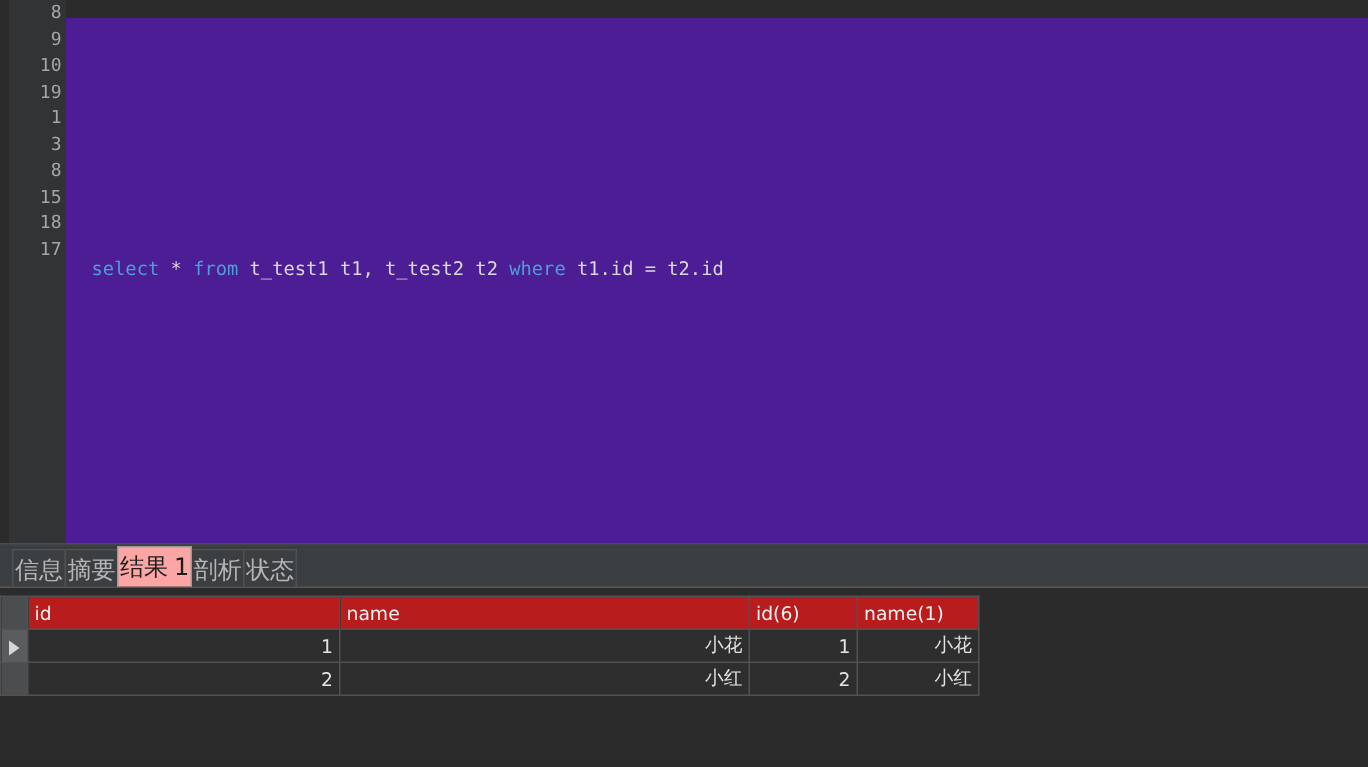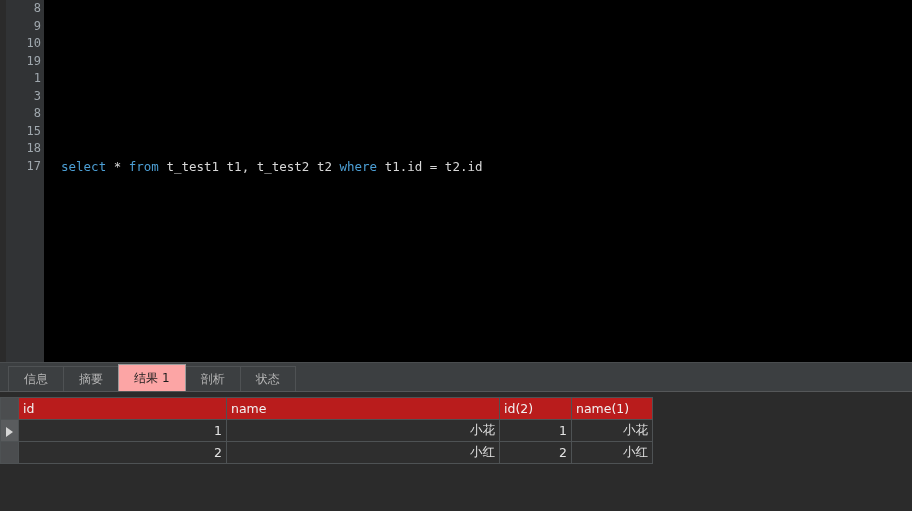--- a/index.html
+++ b/index.html
@@ -48,24 +48,24 @@
     text-align: right;
     padding-right: 3px;
     box-sizing: border-box;
     color: #a0a8ae;
     font-family: "DejaVu Sans Mono", "Liberation Mono", monospace;
     font-size: 12px;
   }
   .code-area {
     position: absolute;
     left: 44px;
-    top: 0;
+    top: 12px;
     right: 0;
     height: 362px;
-    background: #000000;
+    background: #4c1d95;
   }
   .code-line {
     height: 17.5px;
     line-height: 17.5px;
     padding-left: 17px;
     white-space: pre;
     font-family: "DejaVu Sans Mono", "Liberation Mono", monospace;
     font-size: 12.5px;
     color: #a9b7c6;
   }
@@ -104,23 +104,23 @@
     height: 27px;
     background: #3c3f41;
     display: flex;
     align-items: flex-end;
     box-sizing: border-box;
     border-bottom: 1px solid #555759;
   }
   .tab {
     height: 25px;
     line-height: 25px;
-    padding: 0 15px;
-    box-sizing: border-box;
-    font-size: 12px;
+    padding: 0 1px;
+    box-sizing: border-box;
+    font-size: 16px;
     color: #b6b6b6;
     background: #3c3f41;
     border-left: 1px solid #4f5254;
     border-right: 1px solid #4f5254;
     border-top: 1px solid #4f5254;
     margin-right: -1px;
     cursor: default;
     white-space: nowrap;
   }
   .tab.first { margin-left: 8px; }
@@ -241,21 +241,21 @@
       <div class="tab"><span>剖析</span></div>
       <div class="tab"><span>状态</span></div>
     </div>
   <div class="grid">
     <table class="grid-table">
       <thead>
         <tr>
             <th class="head-gutter"></th>
             <th class="c-id">id</th>
             <th class="c-name">name</th>
-            <th class="c-id1">id(2)</th>
+            <th class="c-id1">id(6)</th>
             <th class="c-name1">name(1)</th>
           </tr>
       </thead>
       <tbody>
           <tr>
             <td class="gutter-cell sel"><span class="rowmarker"></span></td>
             <td class="c-id num">1</td>
             <td class="c-name txt">小花</td>
             <td class="c-id1 num">1</td>
             <td class="c-name1 txt">小花</td>

